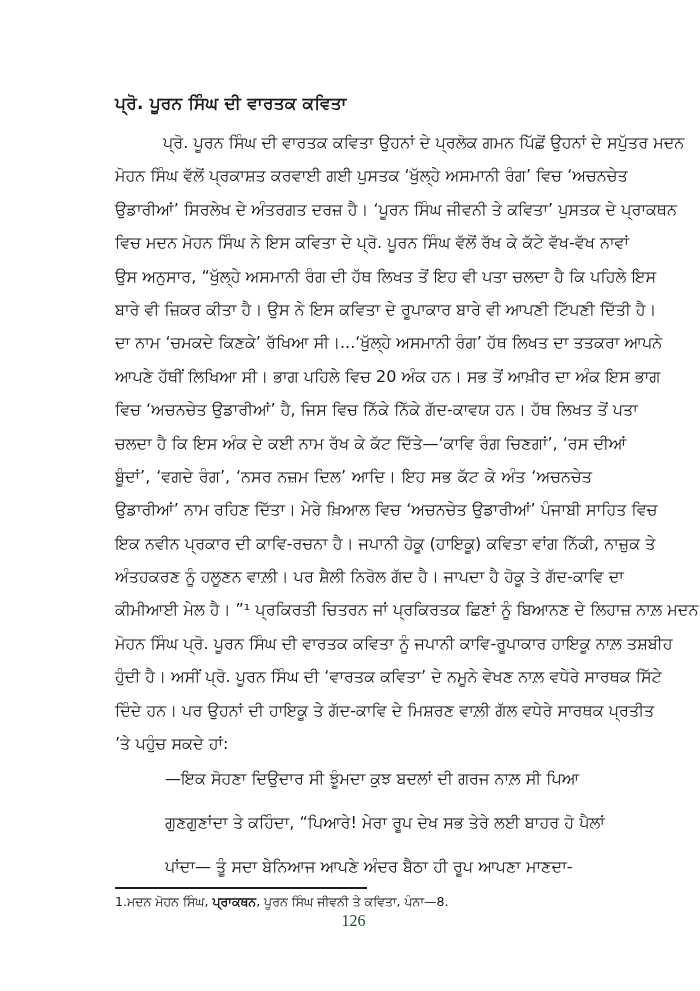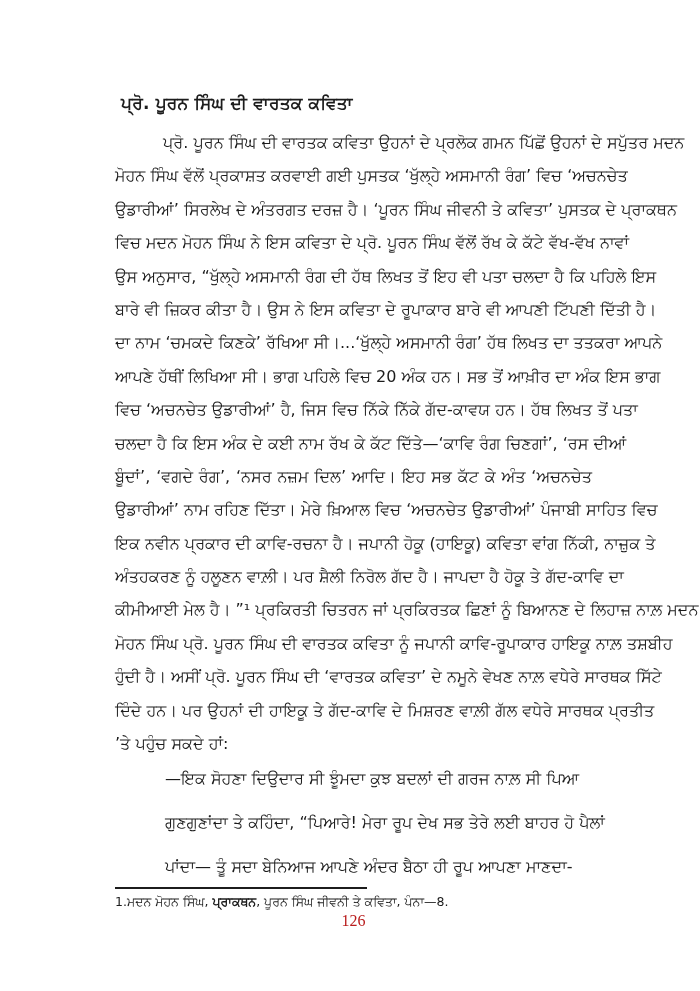--- a/index.html
+++ b/index.html
@@ -22,21 +22,20 @@
     height: 100%;
   }
   .doc-title {
     position: absolute;
     top: 93px;
     left: 0;
     font-size: 17px;
     font-weight: bold;
     letter-spacing: 0.2px;
     white-space: nowrap;
-    margin-left: 6px;
   }
   .body-block {
     position: absolute;
     top: 126px;
     left: 0;
     width: 477px;
   }
   .body-line {
     height: 33.4px;
     line-height: 33.4px;
@@ -82,21 +81,21 @@
   }
   .footnote .fn-bold { font-weight: bold; }
   .page-number {
     position: absolute;
     top: 912px;
     left: 0;
     width: 477px;
     text-align: center;
     font-family: "Liberation Serif", "DejaVu Serif", serif;
     font-size: 16px;
-    color: #b91c1c;
+    color: #14532d;
   }
 </style>
 </head>
 <body>
 
 <div class="page">
   <div class="content">
 
     <h1 class="doc-title">ਪ੍ਰੋ. ਪੂਰਨ ਸਿੰਘ ਦੀ ਵਾਰਤਕ ਕਵਿਤਾ</h1>
 

